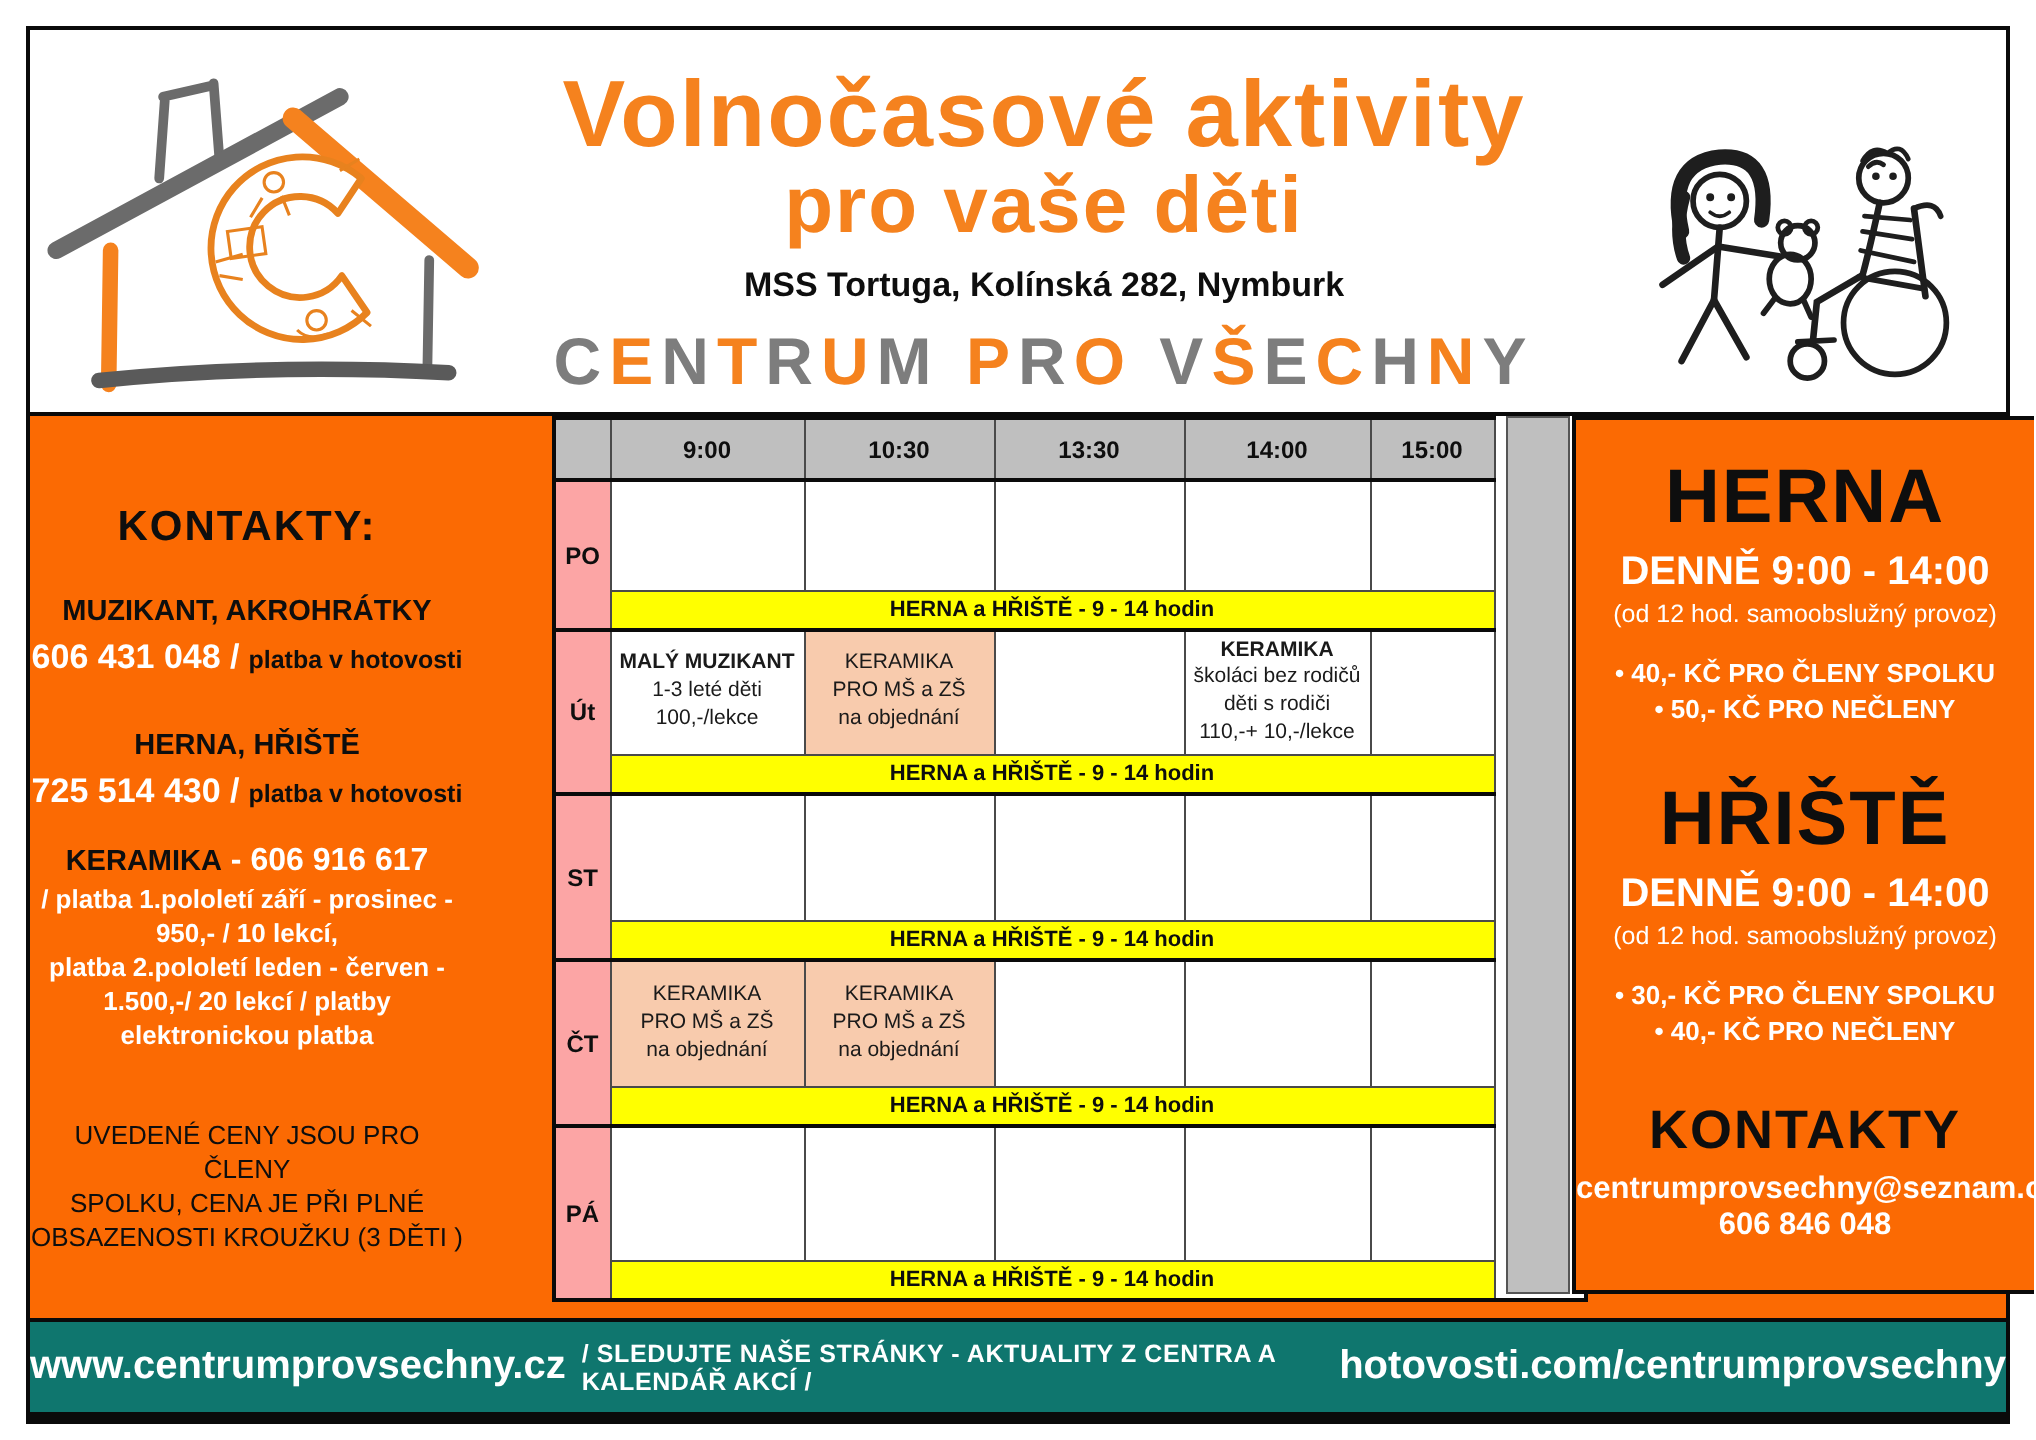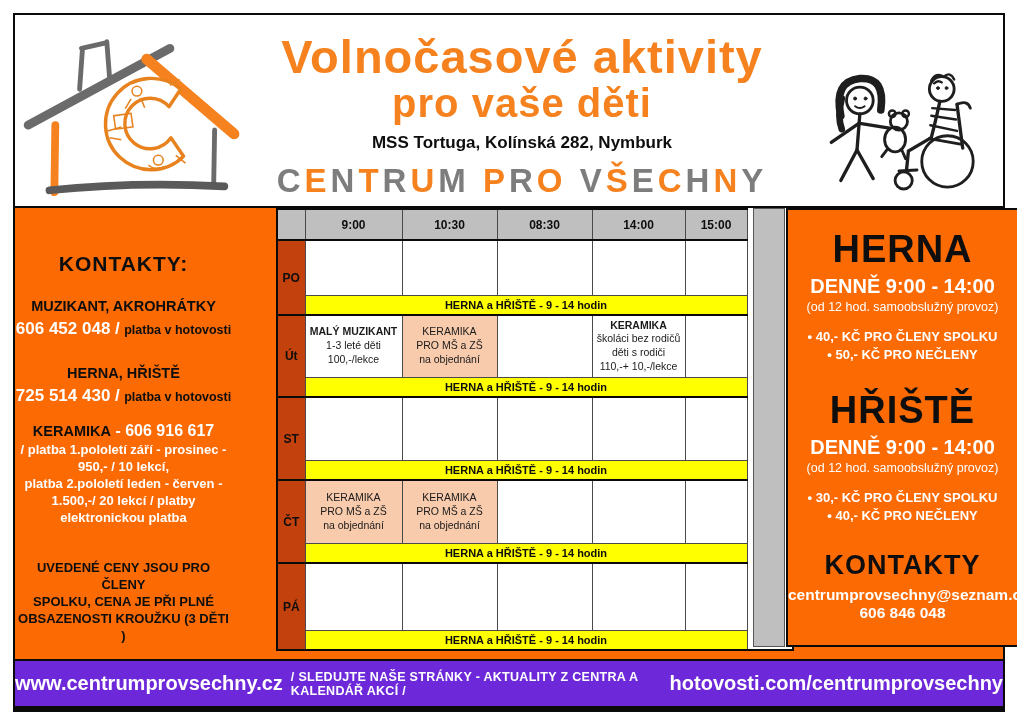--- a/index.html
+++ b/index.html
@@ -18,28 +18,28 @@
   .brand .b-g{color:#7d7d7d;} .brand .b-o{color:#F5821E;}
   
   .main{position:absolute;left:0;top:191px;width:100%;height:500px;background:#FB6A03;border-top:2px solid #0a0a0a;box-sizing:border-box;}
   
   .lsb{position:absolute;left:0;top:0;width:217px;height:449px;color:#0e0e0e;text-align:center;}
   .lsb-h{margin-top:44px;font-size:21px;font-weight:bold;letter-spacing:1px;color:#0e0e0e;}
   .sec-t{font-size:14.5px;font-weight:bold;color:#0e0e0e;}
   .ph-w{font-size:17px;font-weight:bold;color:#fff;}
   .ph-n{font-size:12.5px;font-weight:bold;color:#0e0e0e;}
   .ker-lines{font-size:13px;font-weight:bold;color:#fff;line-height:1.3;margin-top:2px;}
-  .footnote{font-size:13px;font-weight:bold;color:#0e0e0e;line-height:1.3;margin-top:34px;}
+  .footnote{font-size:13px;font-weight:normal;color:#0e0e0e;line-height:1.3;margin-top:34px;}
   
   .tbl-wrap{position:absolute;left:217px;top:0;padding-left:44px;}
   table.sched{border-collapse:collapse;table-layout:fixed;width:516px;background:#fff;border:2px solid #0a0a0a;}
   table.sched td{border:1px solid #4a4a4a;padding:0;text-align:center;vertical-align:middle;overflow:hidden;}
   td.dh,td.th{background:#BFBFBF;height:29px;}
   td.th{font-size:12px;font-weight:bold;color:#0e0e0e;}
-  td.day{background:#c2410c;font-size:12px;font-weight:bold;color:#0e0e0e;}
+  td.day{background:#fca5a5;font-size:12px;font-weight:bold;color:#0e0e0e;}
   tr.content-row td{border-top:2px solid #0a0a0a;}
   td.cell{background:#fff;font-size:10.5px;color:#1a1a1a;line-height:1.32;}
   td.cell.peach{background:#F8CBAD;}
   td.cell .b{font-weight:bold;}
   td.band{background:#FFFF00;font-size:11px;font-weight:bold;color:#0e0e0e;}
   
   .white-gap{position:absolute;left:733px;top:0;width:38px;height:439px;background:#fff;}
   .gray-strip{position:absolute;left:738px;top:0;width:30px;height:437px;background:#BFBFBF;border:1px solid #555;}
   
   .rsb{position:absolute;left:771px;top:0;width:231px;height:439px;background:#FB6A03;
@@ -47,21 +47,21 @@
   .rsb-big{font-size:38px;font-weight:bold;color:#0e0e0e;letter-spacing:1px;line-height:1.05;}
   .rsb-hours{font-size:20px;font-weight:bold;color:#fff;margin-top:5px;}
   .rsb-note{font-size:12.5px;color:#fff;margin-top:2px;}
   .rsb-prices{font-size:13px;font-weight:bold;color:#fff;line-height:1.4;margin-top:14px;}
   .rsb-kont{font-size:27px;font-weight:bold;color:#0e0e0e;letter-spacing:1px;}
   .rsb-mail{font-size:15.5px;font-weight:bold;color:#fff;margin-top:5px;}
   .rsb-tel{font-size:15.5px;font-weight:bold;color:#fff;}
   .mt-h{margin-top:20px;} .mt-s2{margin-top:27px;} .mt-s3{margin-top:24px;}
   
   .ftr{position:absolute;left:0;bottom:0;width:100%;height:47px;border-top:2px solid #0a0a0a;
-       background:#6d28d9;display:flex;align-items:center;justify-content:center;gap:8px;box-sizing:border-box;}
+       background:#0f766e;display:flex;align-items:center;justify-content:center;gap:8px;box-sizing:border-box;}
   .ftr .big{font-size:20px;font-weight:bold;color:#fff;}
   .ftr .small{font-size:12.5px;font-weight:bold;color:#fff;letter-spacing:.3px;}
 </style>
 </head>
 <body>
 
 <div class="stage">
   <div class="sheet">
 
     <div class="hdr">
@@ -123,21 +123,21 @@
       </div>
     </div>
 
     <div class="main">
 
       <div class="lsb">
         <div class="lsb-h">KONTAKTY:</div>
         <div style="margin-top:22px;">
           <div class="sec-t">MUZIKANT, AKROHRÁTKY</div>
           <div style="margin-top:5px;">
-            <span class="ph-w">606 452 048 /</span>
+            <span class="ph-w">606 431 048 /</span>
             <span class="ph-n">platba v hotovosti</span>
           </div>
         </div>
         <div style="margin-top:26px;">
           <div class="sec-t">HERNA, HŘIŠTĚ</div>
           <div style="margin-top:5px;">
             <span class="ph-w">725 514 430 /</span>
             <span class="ph-n">platba v hotovosti</span>
           </div>
         </div>
@@ -170,21 +170,21 @@
             <col style="width:95px">
               <col style="width:93px">
               <col style="width:62px">
               <col style="width:46px">
           </colgroup>
           <tbody>
               <tr>
                 <td class="dh"></td>
                 <td class="th">9:00</td>
                 <td class="th">10:30</td>
-                <td class="th">08:30</td>
+                <td class="th">13:30</td>
                 <td class="th">14:00</td>
                 <td class="th">15:00</td>
                 <td class="th">16:00</td>
               </tr>
               <tr class="content-row" style="height: 55px;">
                 <td class="day" rowspan="2">PO</td>
                 <td class="cell"></td>
                 <td class="cell"></td>
                 <td class="cell"></td>
                 <td class="cell"></td>

